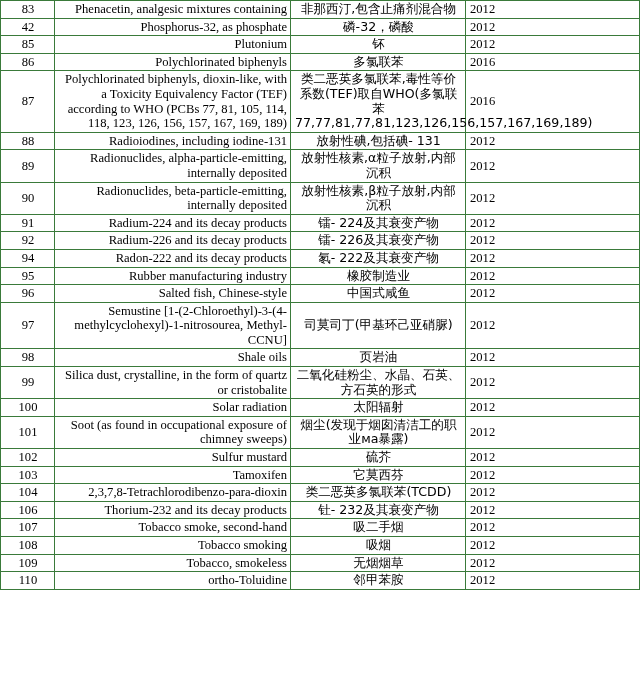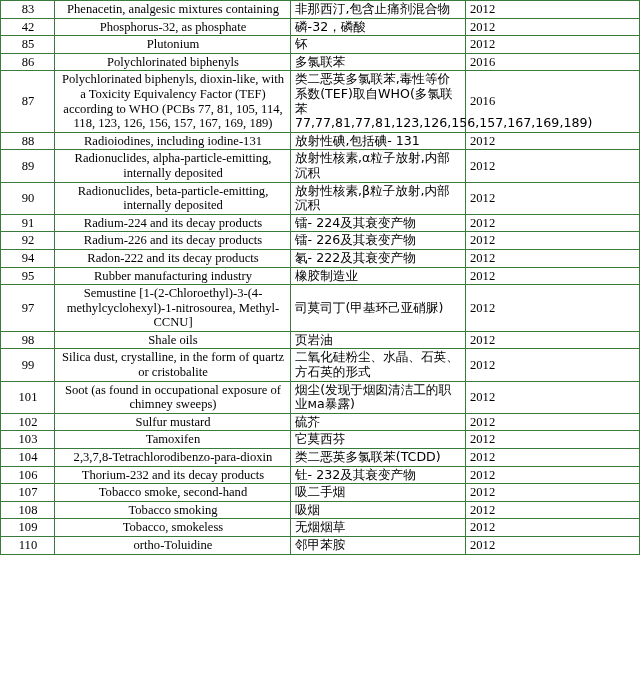--- a/index.html
+++ b/index.html
@@ -42,24 +42,24 @@
     box-sizing: border-box;
   }
   table.carc td:first-child {
     border-left: 1px solid #3a7a3a;
   }
   td.num {
     text-align: center;
     font-size: 12.6px;
   }
   td.en {
+    text-align: right;
+  }
+  td.zh {
     text-align: center;
-  }
-  td.zh {
-    text-align: left;
     font-family: "DejaVu Sans", "Liberation Sans", sans-serif;
     font-size: 12px;
     line-height: 1.2;
     margin-left: 47px;
   }
   td.year {
     font-size: 12.6px;
   }
 </style>
 </head>
@@ -140,35 +140,47 @@
           <td class="zh">氡- 222及其衰变产物</td>
           <td class="year">2012</td>
         </tr>
         <tr>
           <td class="num">95</td>
           <td class="en">Rubber manufacturing industry</td>
           <td class="zh">橡胶制造业</td>
           <td class="year">2012</td>
         </tr>
         <tr>
+          <td class="num">96</td>
+          <td class="en">Salted fish, Chinese-style</td>
+          <td class="zh">中国式咸鱼</td>
+          <td class="year">2012</td>
+        </tr>
+        <tr>
           <td class="num">97</td>
           <td class="en">Semustine [1-(2-Chloroethyl)-3-(4-methylcyclohexyl)-1-nitrosourea, Methyl-CCNU]</td>
           <td class="zh">司莫司丁(甲基环己亚硝脲)</td>
           <td class="year">2012</td>
         </tr>
         <tr>
           <td class="num">98</td>
           <td class="en">Shale oils</td>
           <td class="zh">页岩油</td>
           <td class="year">2012</td>
         </tr>
         <tr>
           <td class="num">99</td>
           <td class="en">Silica dust, crystalline, in the form of quartz or cristobalite</td>
           <td class="zh">二氧化硅粉尘、水晶、石英、方石英的形式</td>
+          <td class="year">2012</td>
+        </tr>
+        <tr>
+          <td class="num">100</td>
+          <td class="en">Solar radiation</td>
+          <td class="zh">太阳辐射</td>
           <td class="year">2012</td>
         </tr>
         <tr>
           <td class="num">101</td>
           <td class="en">Soot (as found in occupational exposure of chimney sweeps)</td>
           <td class="zh">烟尘(发现于烟囱清洁工的职业ма暴露)</td>
           <td class="year">2012</td>
         </tr>
         <tr>
           <td class="num">102</td>

